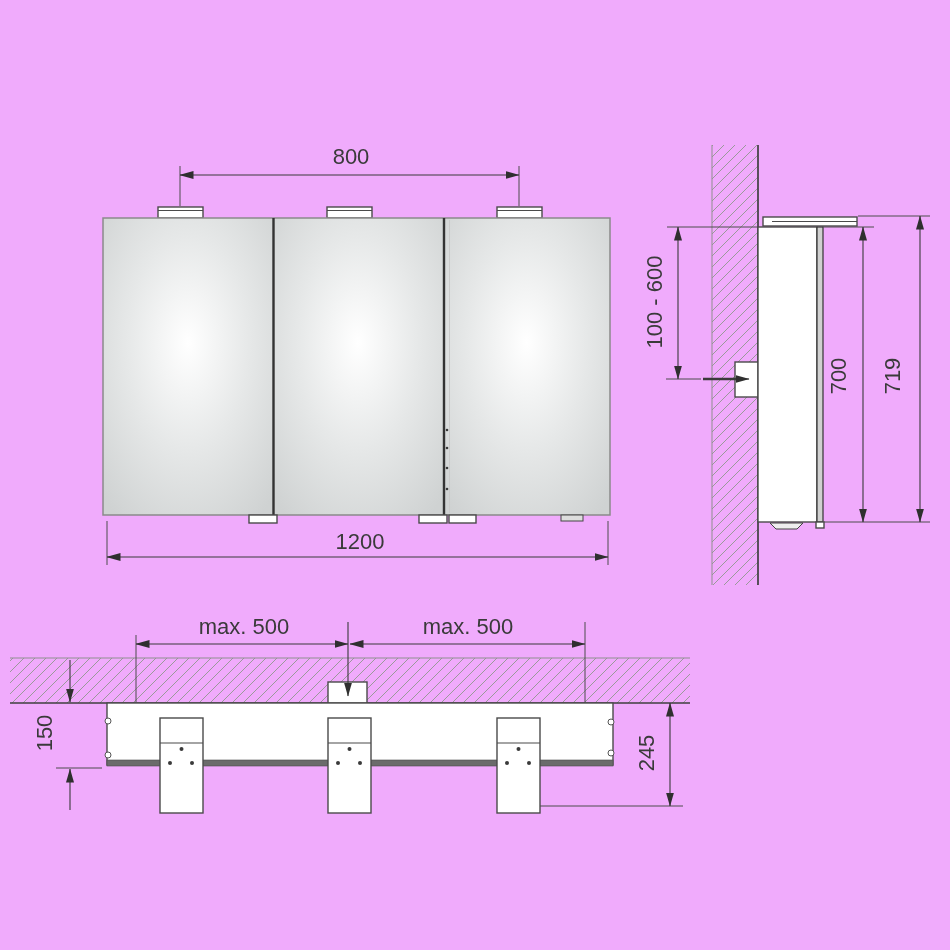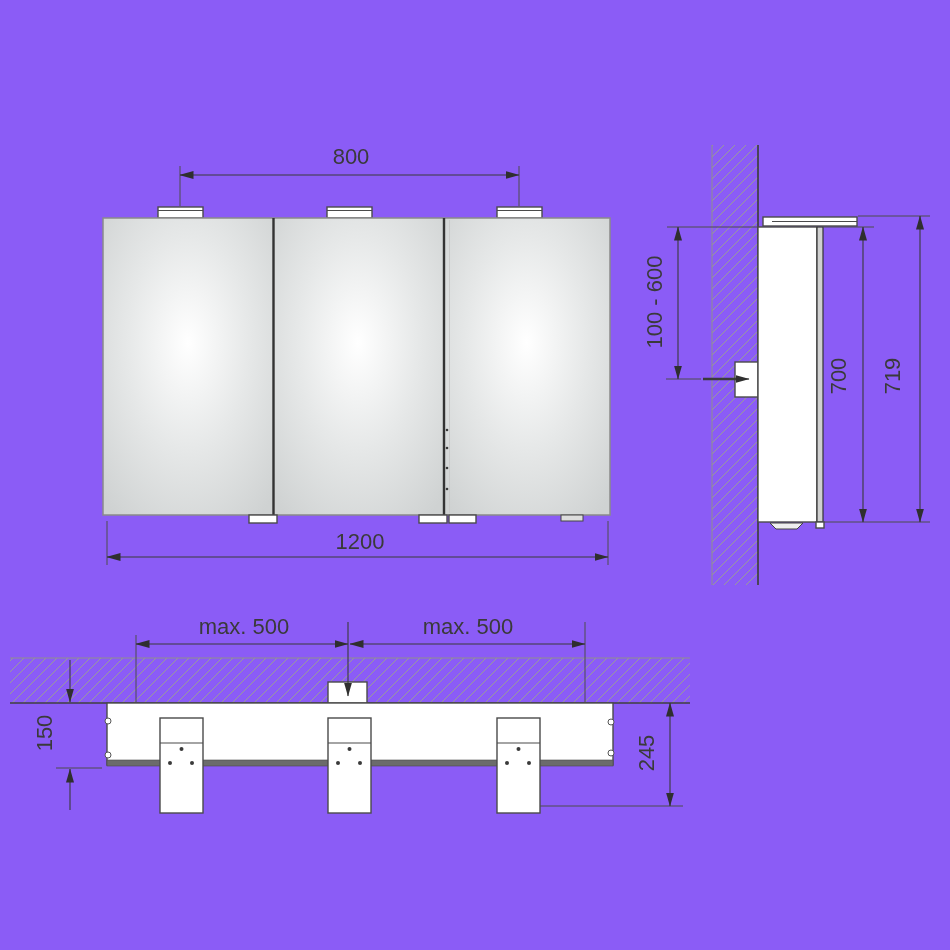--- a/index.html
+++ b/index.html
@@ -1,16 +1,16 @@
 <!DOCTYPE html>
 <html><head>
 <meta charset="utf-8">
 <style>
   html,body{margin:0;padding:0;background:#ffffff;}
-  #canvas{position:relative;width:950px;height:950px;background:#8b5cf6;overflow:hidden;}
+  #canvas{position:relative;width:950px;height:950px;background:#f0abfc;overflow:hidden;}
   svg{display:block;}
   .dim{stroke:#3a3a3a;stroke-width:1.1;fill:none;}
   .ext{stroke:#4d4d4d;stroke-width:1;fill:none;}
   .obj{stroke:#4a4a4a;stroke-width:1.4;fill:#ffffff;}
   .objline{stroke:#4a4a4a;stroke-width:1.2;fill:none;}
   .frame{stroke:#8a8a8a;stroke-width:1.5;fill:none;}
   .wall-surface{stroke:#3f3f3f;stroke-width:1.7;fill:none;}
   .wall-edge{stroke:#8f8f8f;stroke-width:1;fill:none;}
   .divider{stroke:#333333;stroke-width:2.4;fill:none;}
   .gapline{stroke:#c9c9c9;stroke-width:1;fill:none;}

